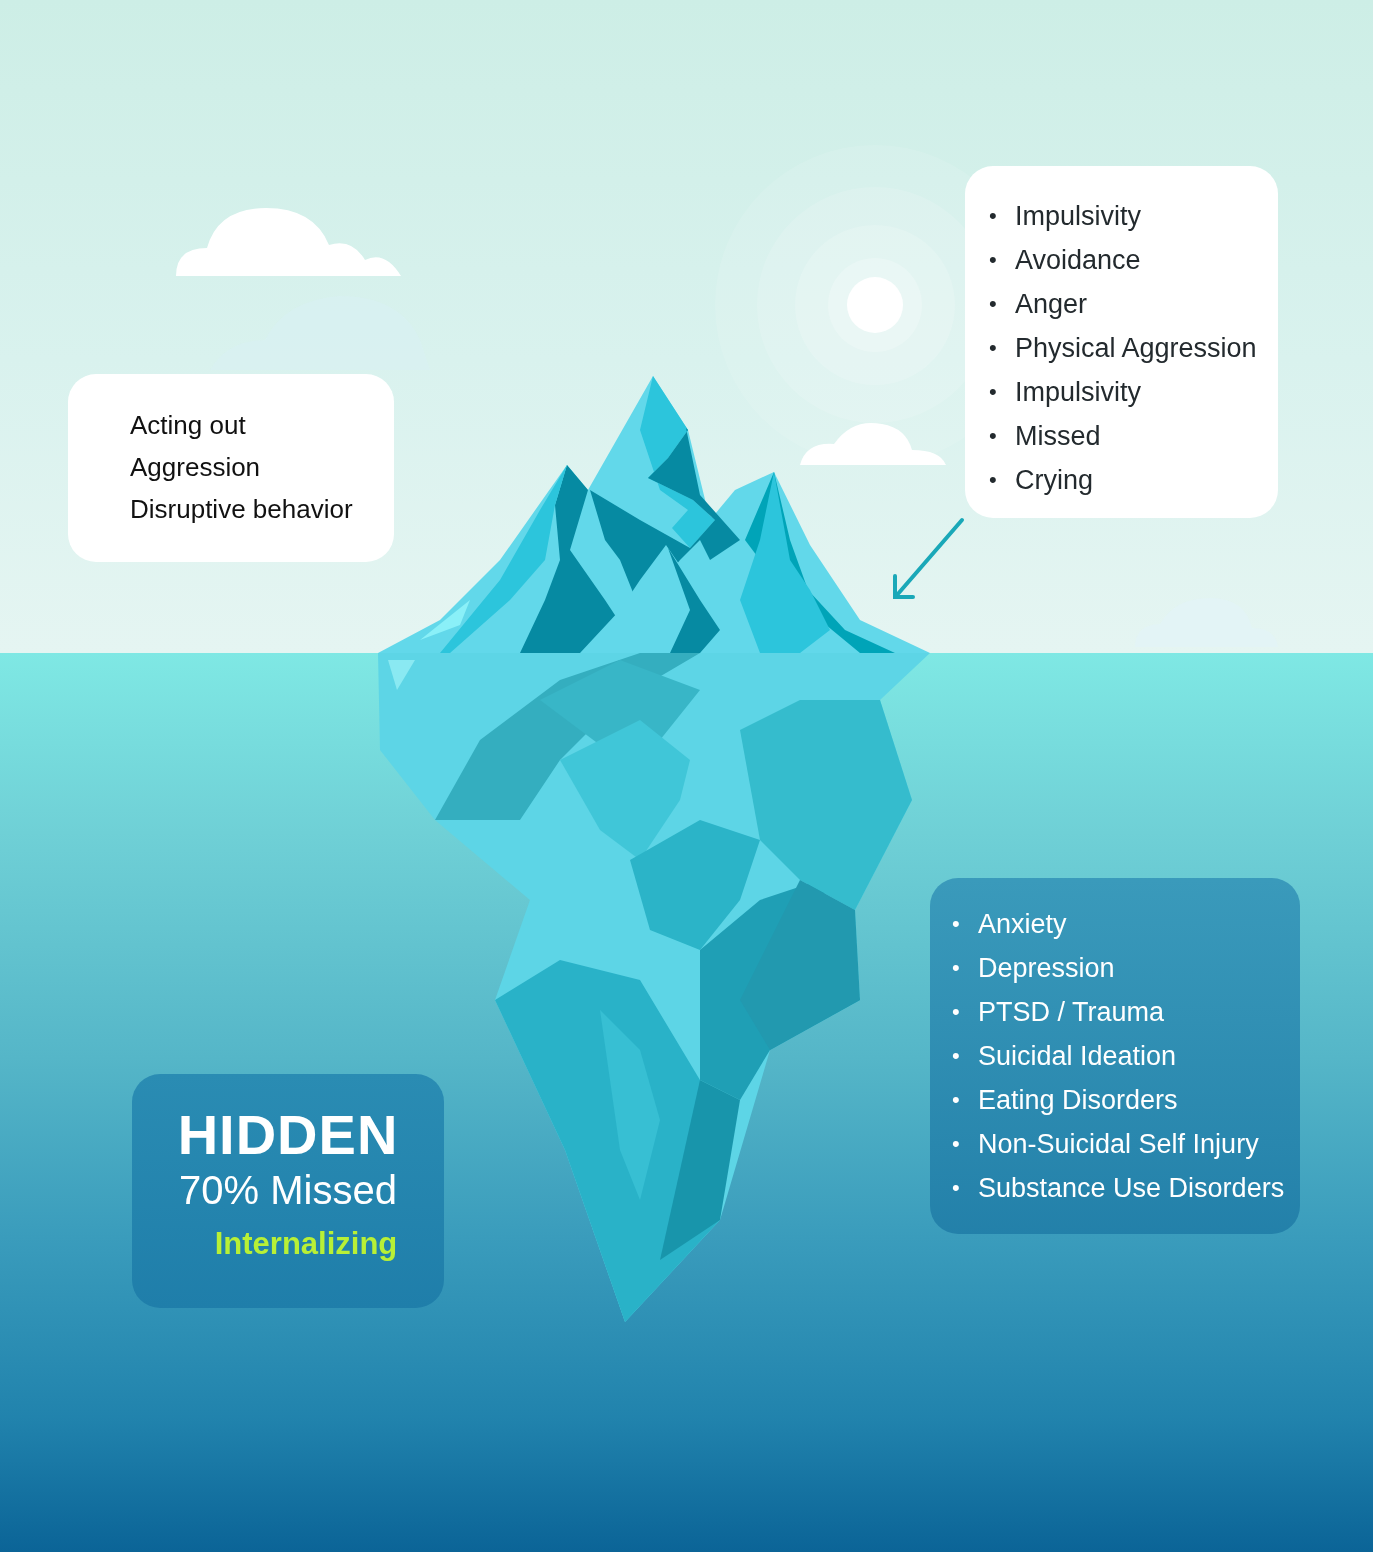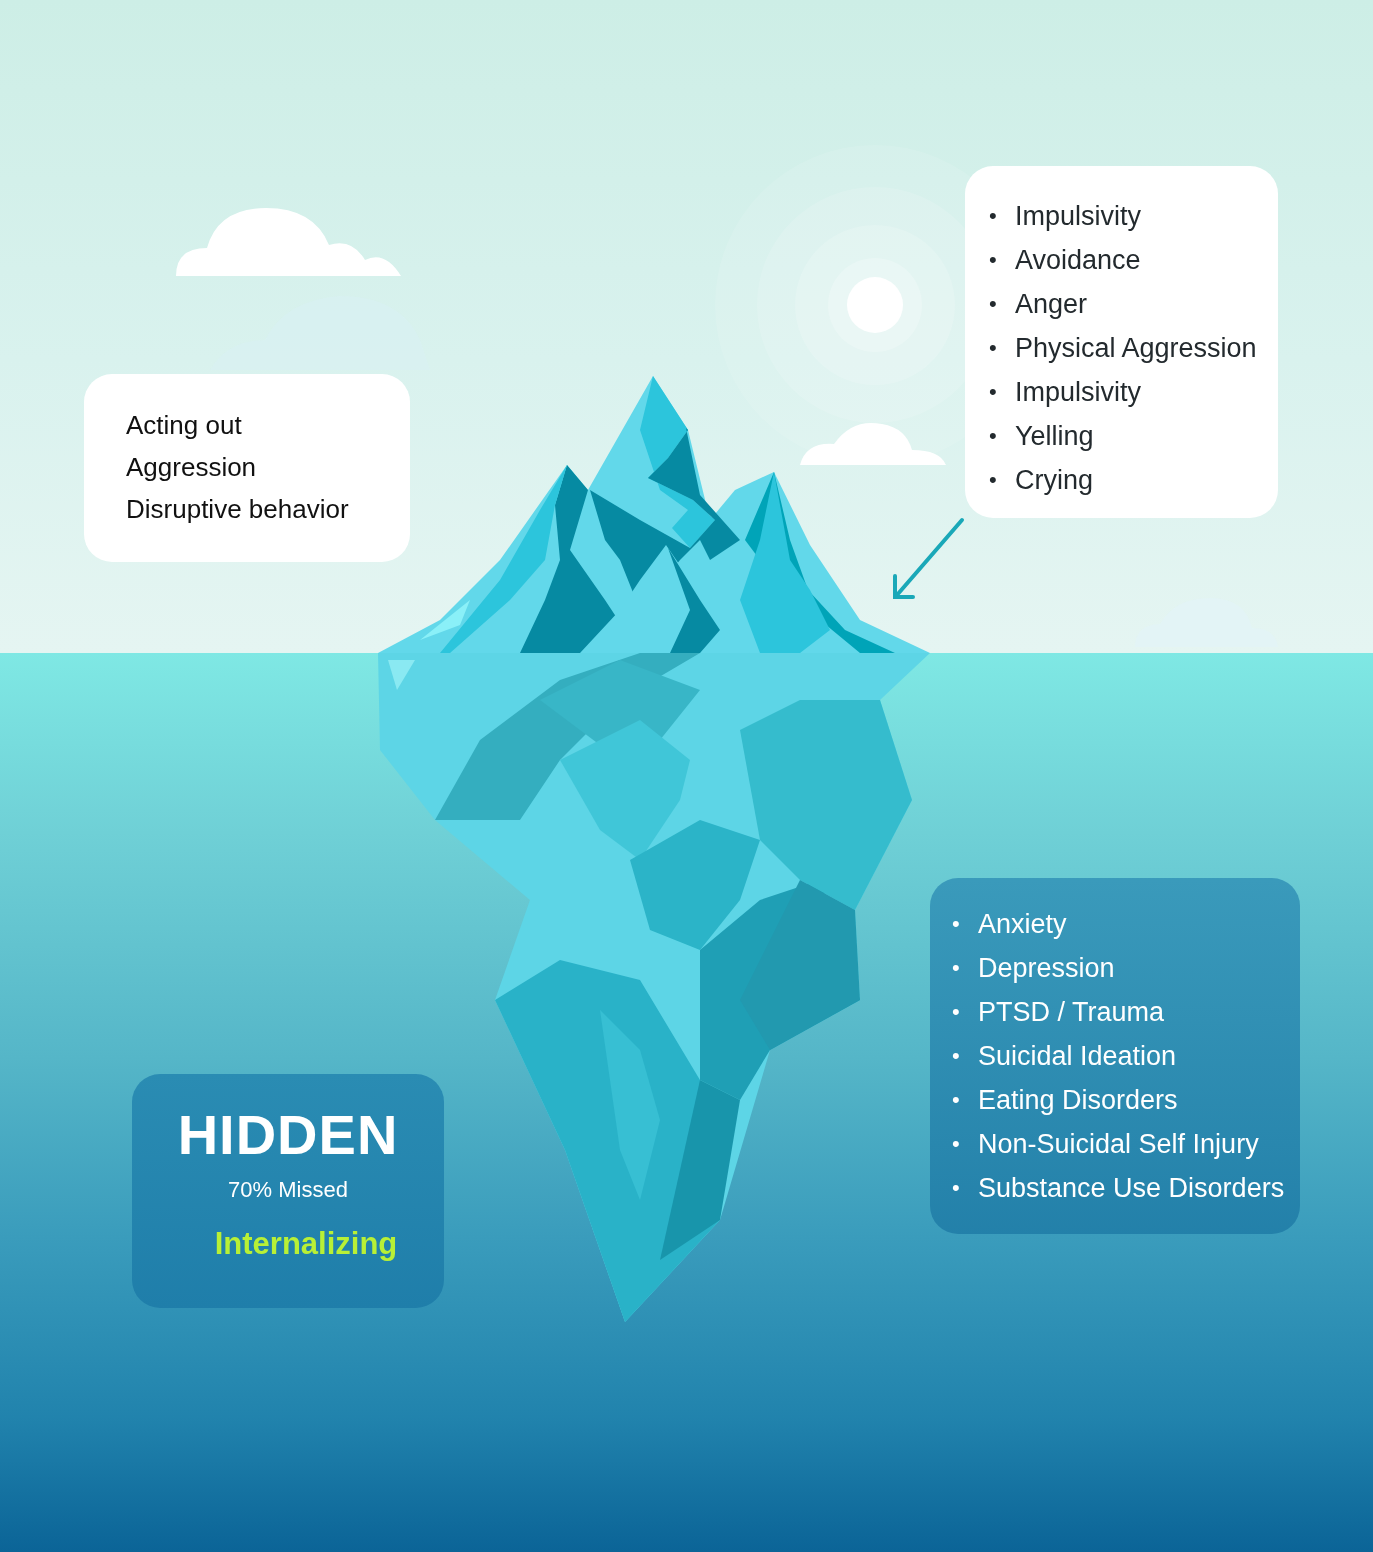--- a/index.html
+++ b/index.html
@@ -5,33 +5,33 @@
   html, body { margin: 0; padding: 0; }
   body { width: 1373px; height: 1552px; position: relative; overflow: hidden; font-family: "Liberation Sans", sans-serif; }
   .sky { position: absolute; left: 0; top: 0; width: 1373px; height: 653px;
          background: linear-gradient(180deg, #cdeee6 0%, #d9f2ee 55%, #e5f5f2 100%); }
   .sea { position: absolute; left: 0; top: 653px; width: 1373px; height: 899px;
          background: linear-gradient(180deg, #7fe8e4 0%, #6fd0d6 20%, #55b6c8 45%, #3a9cbc 65%, #2183ad 85%, #0b6497 100%); }
   .art { position: absolute; left: 0; top: 0; width: 1373px; height: 1552px; }
   .card { position: absolute; border-radius: 28px; box-sizing: border-box; }
   .card-white { background: #ffffff; }
   .card-blue { background: linear-gradient(180deg, rgba(54,150,185,0.92) 0%, rgba(33,126,168,0.92) 100%); }
-  .external-list { left: 84px; top: 374px; width: 326px; height: 188px; padding: 30px 0 0 42px; }
+  .external-list { left: 68px; top: 374px; width: 326px; height: 188px; padding: 30px 0 0 62px; }
   .external-list .line { font-size: 26px; line-height: 42px; color: #111; font-weight: 500; }
   .bullets { list-style: none; margin: 0; padding: 0; }
   .bullets li { position: relative; padding-left: 26px; font-size: 27px; line-height: 44px; font-weight: 500; }
   .bullets li .dot { position: absolute; left: 0; top: 0; font-size: 22px; }
   .visible-list { left: 965px; top: 166px; width: 313px; height: 352px; padding: 28px 0 0 24px; }
   .visible-list li { color: #232a2e; }
   .hidden-list { left: 930px; top: 878px; width: 370px; height: 356px; padding: 24px 0 0 22px; }
   .hidden-list li { color: #ffffff; }
   .hidden-card { left: 132px; top: 1074px; width: 312px; height: 234px; text-align: center; padding-top: 32px;
                  background: linear-gradient(180deg, #2a8cb3 0%, #1f7eaa 100%); }
   .hidden-title { font-size: 56px; font-weight: 700; color: #ffffff; letter-spacing: 1px; line-height: 58px; }
-  .hidden-sub { font-size: 22px; color: #ffffff; line-height: 52px; }
+  .hidden-sub { font-size: 40px; color: #ffffff; line-height: 52px; }
   .hidden-tag { font-size: 31px; font-weight: 700; color: #b8f036; line-height: 56px; padding-left: 36px; }
 </style>
 </head>
 <body>
 
 <div class="sky"></div>
 <div class="sea"></div>
 
 <svg class="art" viewBox="0 0 1373 1552" xmlns="http://www.w3.org/2000/svg">
 
@@ -96,21 +96,21 @@
   <div class="line">Disruptive behavior</div>
 </div>
 
 <div class="card card-white visible-list">
   <ul class="bullets">
     <li><span class="dot">•</span><span>Impulsivity</span></li>
     <li><span class="dot">•</span><span>Avoidance</span></li>
     <li><span class="dot">•</span><span>Anger</span></li>
     <li><span class="dot">•</span><span>Physical Aggression</span></li>
     <li><span class="dot">•</span><span>Impulsivity</span></li>
-    <li><span class="dot">•</span><span>Yelling</span></li>
+    <li><span class="dot">•</span><span>Missed</span></li>
     <li><span class="dot">•</span><span>Crying</span></li>
   </ul>
 </div>
 
 <div class="card card-blue hidden-list">
   <ul class="bullets">
     <li><span class="dot">•</span><span>Anxiety</span></li>
     <li><span class="dot">•</span><span>Depression</span></li>
     <li><span class="dot">•</span><span>PTSD / Trauma</span></li>
     <li><span class="dot">•</span><span>Suicidal Ideation</span></li>

